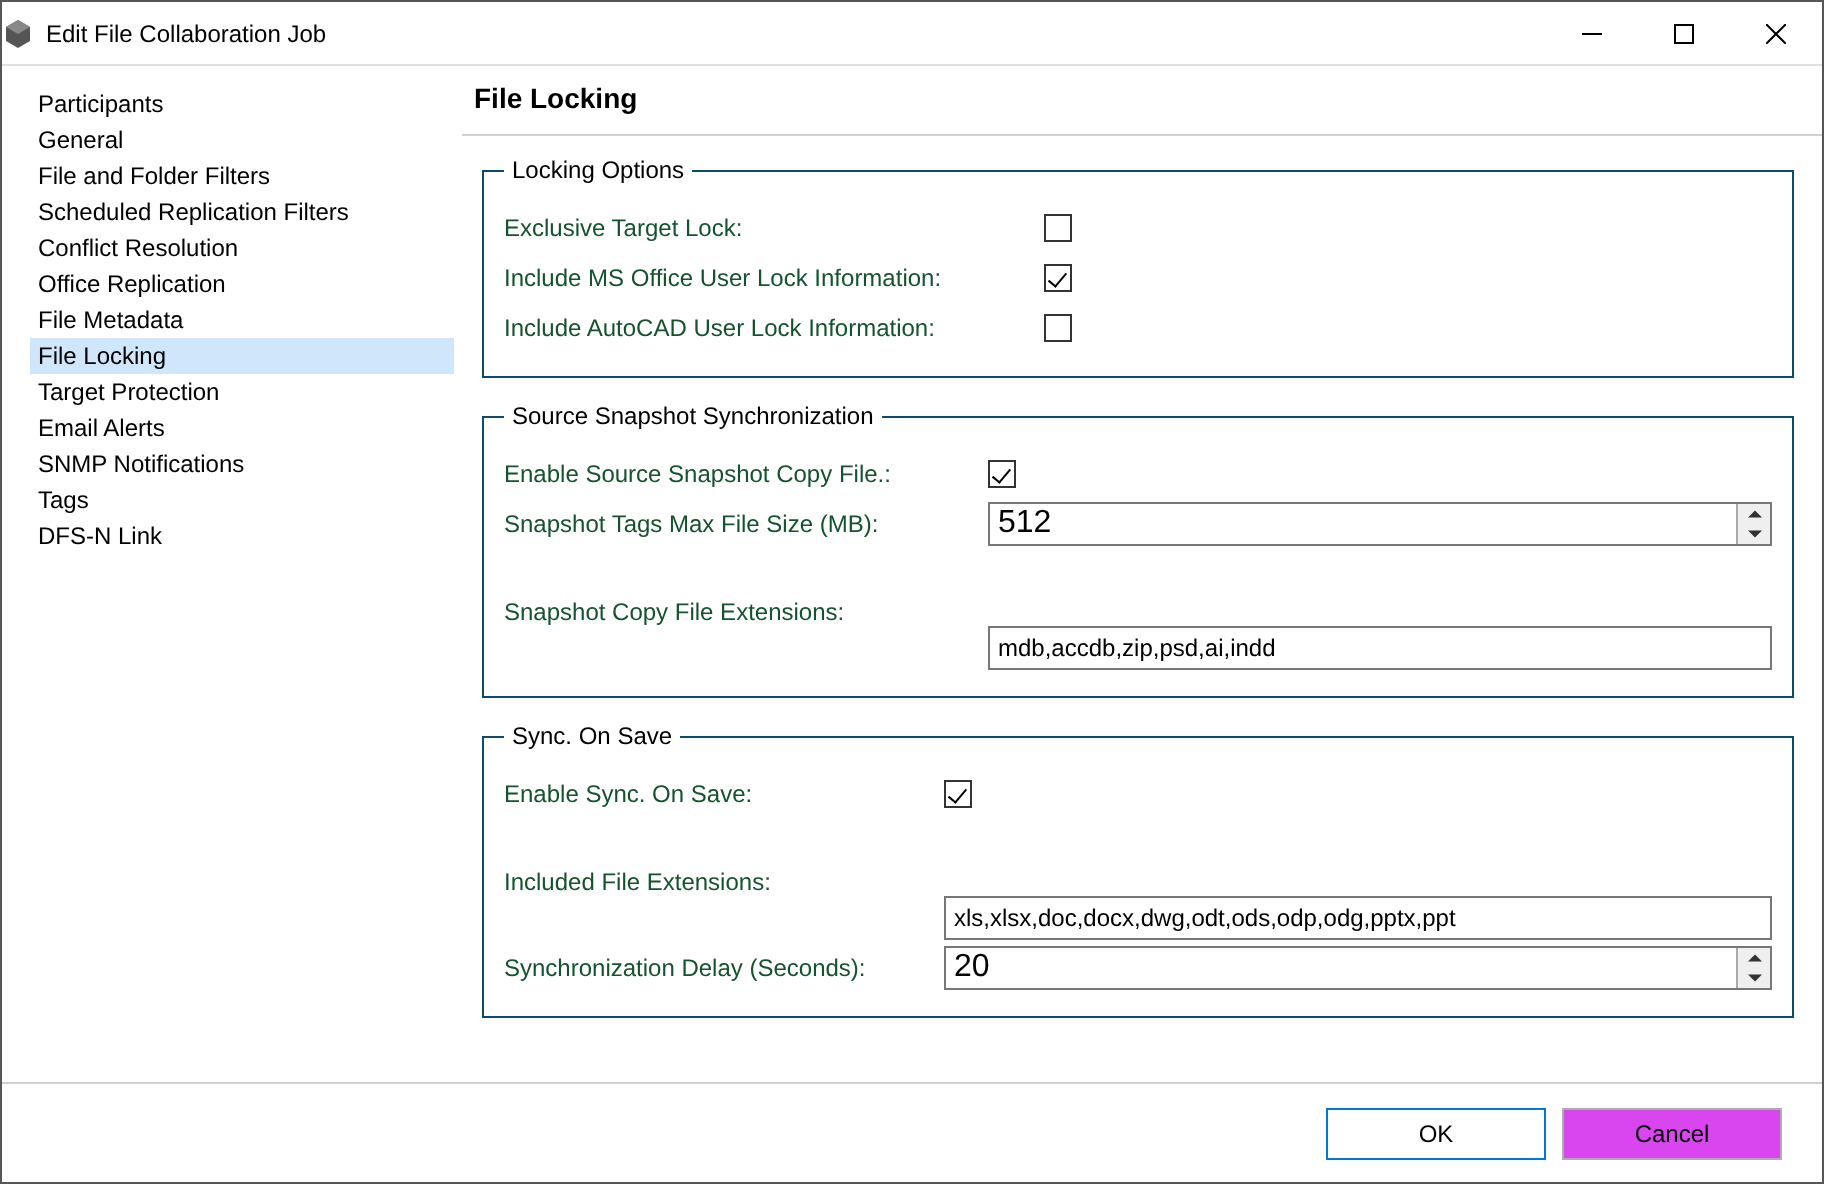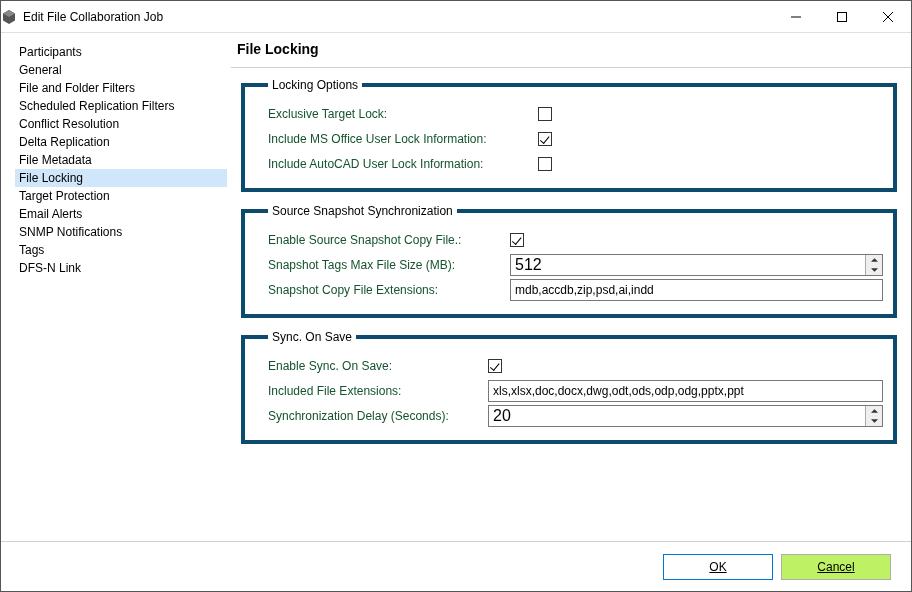--- a/index.html
+++ b/index.html
@@ -16,40 +16,40 @@
 .main { flex: 1; display: flex; overflow: hidden; }
 
 .sidebar { width: 230px; padding: 10px 4px 10px 14px; overflow: auto; }
 .sidebar .item { padding: 2px 4px; color: #000; cursor: default; }
 .sidebar .item.selected { background: #cfe6fb; }
 
 .content { flex: 1; display: flex; flex-direction: column; }
 .content-header { font-size: 14px; font-weight: bold; padding: 8px 0 10px 6px; border-bottom: 1px solid #d0d0d0; margin-bottom: 10px; }
 .content-body { padding: 0 14px 0 10px; overflow: auto; }
 
-fieldset.group { border: 4px solid #0c4a6e; border-radius: 0; margin-bottom: 12px; padding: 8px 10px 10px 23px; position: relative; }
+fieldset.group { border: 1px solid #0c4a6e; border-radius: 0; margin-bottom: 12px; padding: 8px 10px 10px 10px; position: relative; }
 fieldset.group > legend { padding: 0 4px; color: #000; font-size: 12px; }
 
 .row { display: flex; align-items: center; margin: 3px 0; min-height: 22px; }
 .row .lbl { color: #14532d; }
 .row .ctrl { display:flex; align-items:center; }
 
-input[type="text"].field { height: 22px; border: 1px solid #777; padding: 0 4px; font-size: 12px; outline: none; background:#fff; }
+input[type="text"].field { height: 22px; border: 1px solid #777; padding: 0 4px; font-size: 12px; outline: none; background:#fff;margin-top:37px; }
 
 .spinner { display:flex; height:22px; border:1px solid #777; background:#fff; }
 .spinner input { border:none; outline:none; flex:1; padding:0 4px; font-size:16px; }
 .spinner .spin-btns { width:17px; display:flex; flex-direction:column; border-left:1px solid #aaa; }
 .spinner .spin-btn { flex:1; display:flex; align-items:center; justify-content:center; background:#efefef; }
 .spinner .spin-btn svg { width:7px; height:4px; }
 
 .chk { width:14px; height:14px; border:1px solid #333; display:flex; align-items:center; justify-content:center; background:#fff; }
 .chk.checked::after { content:""; width:8px; height:4px; border-left:1.5px solid #000; border-bottom:1.5px solid #000; transform: rotate(-50deg) translate(0px,-1px); }
 
-.buttonbar { height: 50px; border-top: 1px solid #d0d0d0; display:flex; align-items:center; justify-content:flex-end; padding: 0 20px; gap: 8px; text-decoration: underline; }
-.btn { width: 110px; height: 26px; border: 1px solid #adadad; background: #bef264; display:flex; align-items:center; justify-content:center; }
+.buttonbar { height: 50px; border-top: 1px solid #d0d0d0; display:flex; align-items:center; justify-content:flex-end; padding: 0 20px; gap: 8px; }
+.btn { width: 110px; height: 26px; border: 1px solid #adadad; background: #d946ef; display:flex; align-items:center; justify-content:center; }
 .btn.primary { border: 1px solid #0078d7; background: #fff; color:#000; }
 .btn.primary:focus, .btn.primary { outline: none; }
 </style>
 </head>
 <body>
 
 <div class="titlebar">
   <span class="app-icon">
     <svg viewBox="0 0 16 16">
         <polygon points="8,1 14,4.5 14,11.5 8,15 2,11.5 2,4.5" fill="#555"></polygon>
@@ -78,21 +78,21 @@
 </div>
 
 <div class="client">
   <div class="main">
     <div class="sidebar">
       <div class="item">Participants</div>
       <div class="item">General</div>
       <div class="item">File and Folder Filters</div>
       <div class="item">Scheduled Replication Filters</div>
       <div class="item">Conflict Resolution</div>
-      <div class="item">Delta Replication</div>
+      <div class="item">Office Replication</div>
       <div class="item">File Metadata</div>
       <div class="item selected">File Locking</div>
       <div class="item">Target Protection</div>
       <div class="item">Email Alerts</div>
       <div class="item">SNMP Notifications</div>
       <div class="item">Tags</div>
       <div class="item">DFS-N Link</div>
     </div>
 
     <div class="content">

